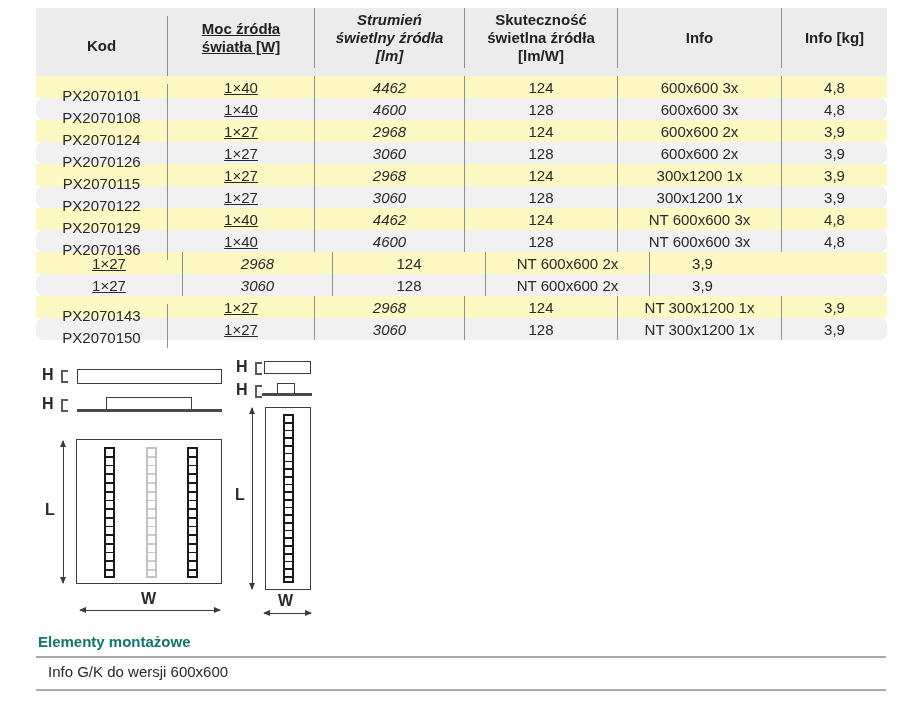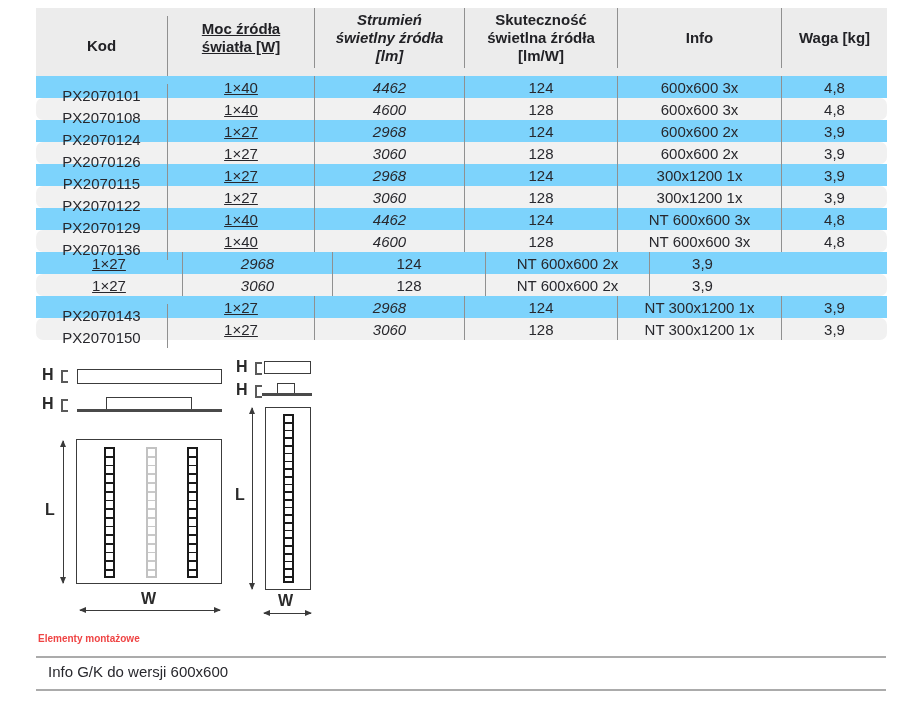--- a/index.html
+++ b/index.html
@@ -10,21 +10,21 @@
   }
 
   
   .spec-table { position:absolute; left:36px; top:8px; width:851px; }
   .thead { display:flex; background:#ececec; }
   .th {
     display:flex; align-items:center; justify-content:center; text-align:center;
     font-weight:bold; font-size:15px; line-height:1.18; height:60px; padding:0 14px;
     border-right:1px solid #909090;
   }
-  .tbody .tr { display:flex; height:22px; background:#7dd3fc; }
+  .tbody .tr { display:flex; height:22px; background:#fef9c3; }
   .tbody .tr.alt { background:#f1f1f1;border-radius:7px; }
   .td {
     display:flex; align-items:center; justify-content:center; text-align:center;
     font-size:15px; height:22px; border-right:1px solid #909090; color:#28282d;
   }
   .col0 { width:132px;margin-top:8px; } .col1 { width:147px;text-decoration:underline; } .col2 { width:150px;font-style:italic; }
   .col3 { width:153px; } .col4 { width:164px; } .col5 { width:105px; border-right:none !important; }
 
   
   .fig-label { position:absolute; font-size:16px; font-weight:bold; color:#2a2a2a; }
@@ -45,37 +45,37 @@
     border-left:3.5px solid transparent; border-right:3.5px solid transparent; border-bottom:7px solid #3a3a3a; }
   .varrow::after { content:""; position:absolute; bottom:-1px; left:-4px; width:0; height:0;
     border-left:3.5px solid transparent; border-right:3.5px solid transparent; border-top:7px solid #3a3a3a; }
   .harrow { position:absolute; height:0; border-top:1px solid #3a3a3a; }
   .harrow::before { content:""; position:absolute; left:-1px; top:-4px; width:0; height:0;
     border-top:3.5px solid transparent; border-bottom:3.5px solid transparent; border-right:7px solid #3a3a3a; }
   .harrow::after { content:""; position:absolute; right:-1px; top:-4px; width:0; height:0;
     border-top:3.5px solid transparent; border-bottom:3.5px solid transparent; border-left:7px solid #3a3a3a; }
 
   
-  .mount-title { position:absolute; left:38px; top:633px; font-size:10px; font-weight:bold; color:#ef4444; }
+  .mount-title { position:absolute; left:38px; top:633px; font-size:15px; font-weight:bold; color:#0f766e; }
   .rule { position:absolute; left:36px; width:850px; height:2px; background:#ababab; }
   .mount-item { position:absolute; left:48px; top:663px; font-size:15px; color:#28282d; }
 </style>
 </head>
 <body>
 
 <div class="page">
 
   <div class="spec-table">
     <div class="thead">
         <div class="th col0">Kod</div>
         <div class="th col1">Moc źródła światła [W]</div>
         <div class="th col2">Strumień świetlny źródła [lm]</div>
         <div class="th col3">Skuteczność świetlna źródła [lm/W]</div>
         <div class="th col4">Info</div>
-        <div class="th col5">Waga [kg]</div>
+        <div class="th col5">Info [kg]</div>
       </div>
     <div class="tbody">
         <div class="tr">
           <div class="td col0">PX2070101</div>
           <div class="td col1">1×40</div>
           <div class="td col2">4462</div>
           <div class="td col3">124</div>
           <div class="td col4">600x600 3x</div>
           <div class="td col5">4,8</div>
         </div>

